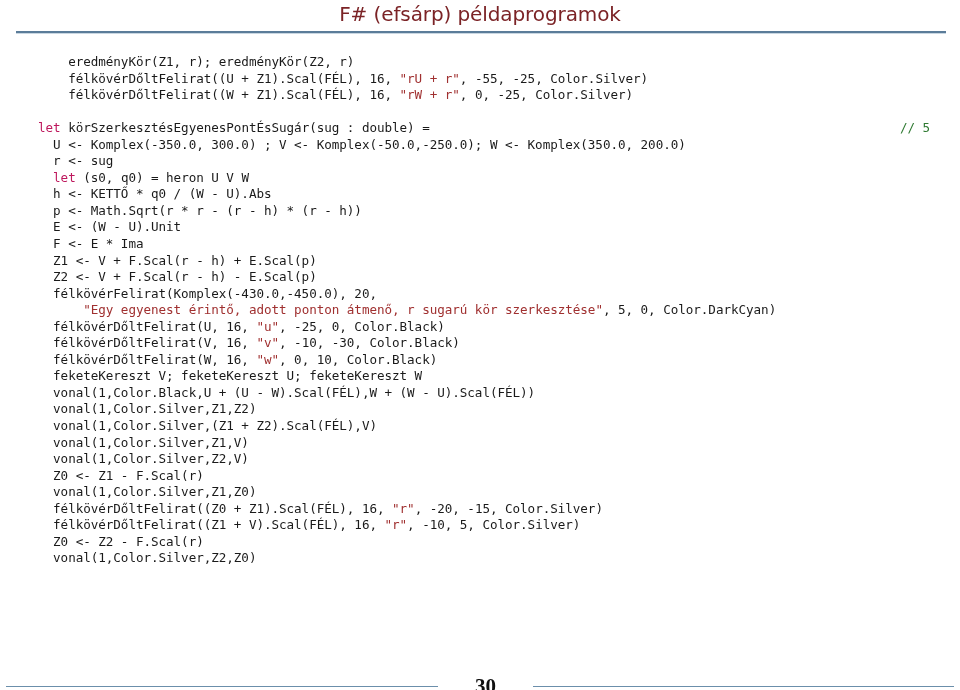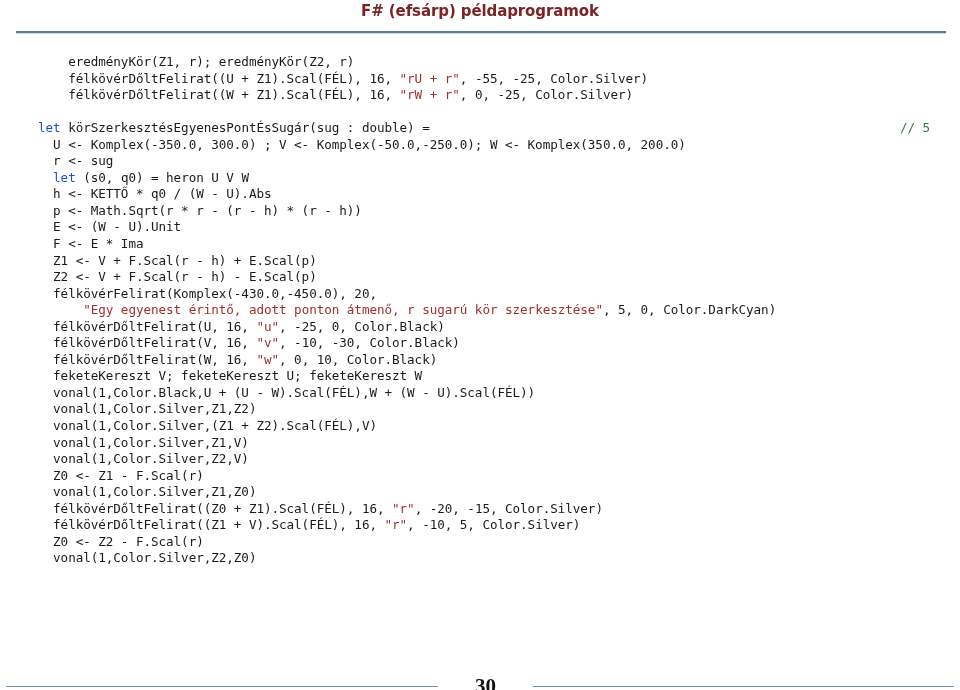--- a/index.html
+++ b/index.html
@@ -23,22 +23,22 @@
     width: 960px;
     height: 38px;
   }
   #slide-title {
     position: absolute;
     left: 0;
     top: 2px;
     width: 960px;
     text-align: center;
     font-family: "DejaVu Sans", sans-serif;
-    font-size: 15px;
-    font-weight: 700;
+    font-size: 20px;
+    font-weight: 400;
     letter-spacing: -0.1px;
     color: #7b2326;
     white-space: nowrap;
   }
   #header-rule {
     position: absolute;
     left: 16px;
     top: 31px;
     width: 930px;
     height: 0;
@@ -64,21 +64,21 @@
     line-height: 16.55px;
     color: #1a1a1a;
     white-space: pre;
     letter-spacing: -0.05px;
   }
   #code-block .line {
     height: 16.55px;
     white-space: pre;
     position: relative;
   }
-  .tok-kw   { color: #1d4ed8; }
+  .tok-kw   { color: #be185d; }
   .tok-str  { color: #a03030; }
   .tok-plain{ color: #1a1a1a; }
   .cmt-col {
     position: absolute;
     left: 862px;
     top: 0;
     color: #2f7a32;
   }
 
   

